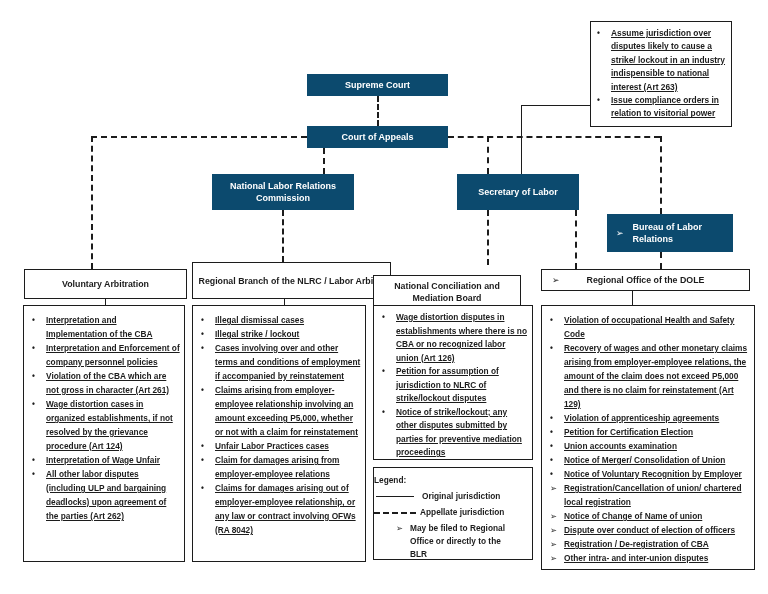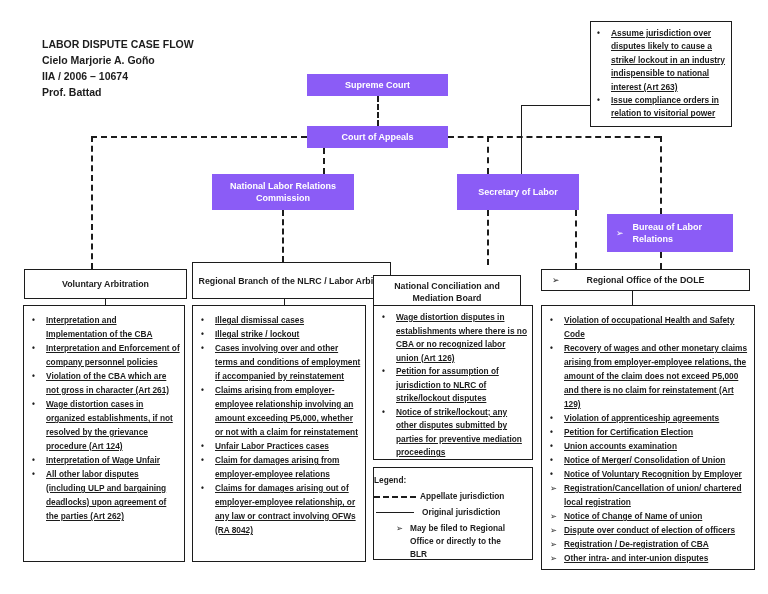--- a/index.html
+++ b/index.html
@@ -5,21 +5,21 @@
   html,body{margin:0;padding:0;background:#ffffff;}
   .page{
     position:relative;width:768px;height:594px;background:#ffffff;overflow:hidden;
     font-family:"Liberation Sans","DejaVu Sans",sans-serif;
     font-weight:bold;color:#1c1c1c;
   }
   
   .title-block{position:absolute;left:42px;top:36px;font-size:10.5px;line-height:16px;}
   
   .node{
-    position:absolute;background:#8b5cf6;color:#ffffff;
+    position:absolute;background:#0c4a6e;color:#ffffff;
     display:flex;align-items:center;justify-content:center;
     text-align:center;font-size:9px;line-height:12px;
   }
   .node.blr{justify-content:flex-start;text-align:left;padding-left:9px;box-sizing:border-box;}
   
   .whitebox{position:absolute;background:#ffffff;border:1.5px solid #1c1c1c;box-sizing:border-box;}
   .hdr{display:flex;align-items:center;justify-content:center;text-align:center;font-size:8.8px;line-height:12px;}
   .hdr .abs-arrow{position:absolute;left:10px;top:50%;transform:translateY(-50%);}
   
   .list{font-size:8.3px;line-height:14px;padding:7px 4px 0 8px;}
@@ -40,26 +40,20 @@
   .sw-dash{flex:0 0 42px;width:42px;border-top:2px dashed #1c1c1c;margin:6px 4px 0 0;}
   .lg-arrow{flex:0 0 14px;margin-left:22px;}
   .lg-arrow-text{width:110px;}
   .arrow-marker{display:inline-block;}
 </style>
 </head>
 <body>
 
 <div class="page">
 
-  <div class="title-block">
-    <div>LABOR DISPUTE CASE FLOW</div>
-    <div>Cielo Marjorie A. Goño</div>
-    <div>IIA / 2006 – 10674</div>
-    <div>Prof. Battad</div>
-  </div>
 
   <div class="vd" style="left:377px;top:96px;height:30px"></div>
   <div class="hd" style="left:91px;top:136px;width:216px"></div>
   <div class="vd" style="left:91px;top:136px;height:133px"></div>
   <div class="vd" style="left:323px;top:148px;height:26px"></div>
   <div class="hd" style="left:448px;top:136px;width:212px"></div>
   <div class="vd" style="left:487px;top:136px;height:38px"></div>
   <div class="vd" style="left:660px;top:136px;height:78px"></div>
   <div class="hs" style="left:521px;top:105px;width:69px"></div>
   <div class="vs" style="left:521px;top:105px;height:69px"></div>
@@ -231,26 +225,26 @@
       </div>
       <div class="li">
         <span class="marker">➢</span>
         <span class="li-text">Other intra- and inter-union disputes</span>
       </div>
     </div>
 
   <div class="whitebox legend" style="left:373px;top:467px;width:160px;height:93px">
     <div>Legend:</div>
     <div class="lg-row">
+      <span class="sw-solid"></span>
+      <span>Original jurisdiction</span>
+    </div>
+    <div class="lg-row">
       <span class="sw-dash"></span>
       <span>Appellate jurisdiction</span>
-    </div>
-    <div class="lg-row">
-      <span class="sw-solid"></span>
-      <span>Original jurisdiction</span>
     </div>
     <div class="lg-row">
       <span class="arrow-marker lg-arrow">➢</span>
       <span class="lg-arrow-text">May be filed to Regional Office or directly to the BLR</span>
     </div>
   </div>
 
 </div>
 
 </body></html>

